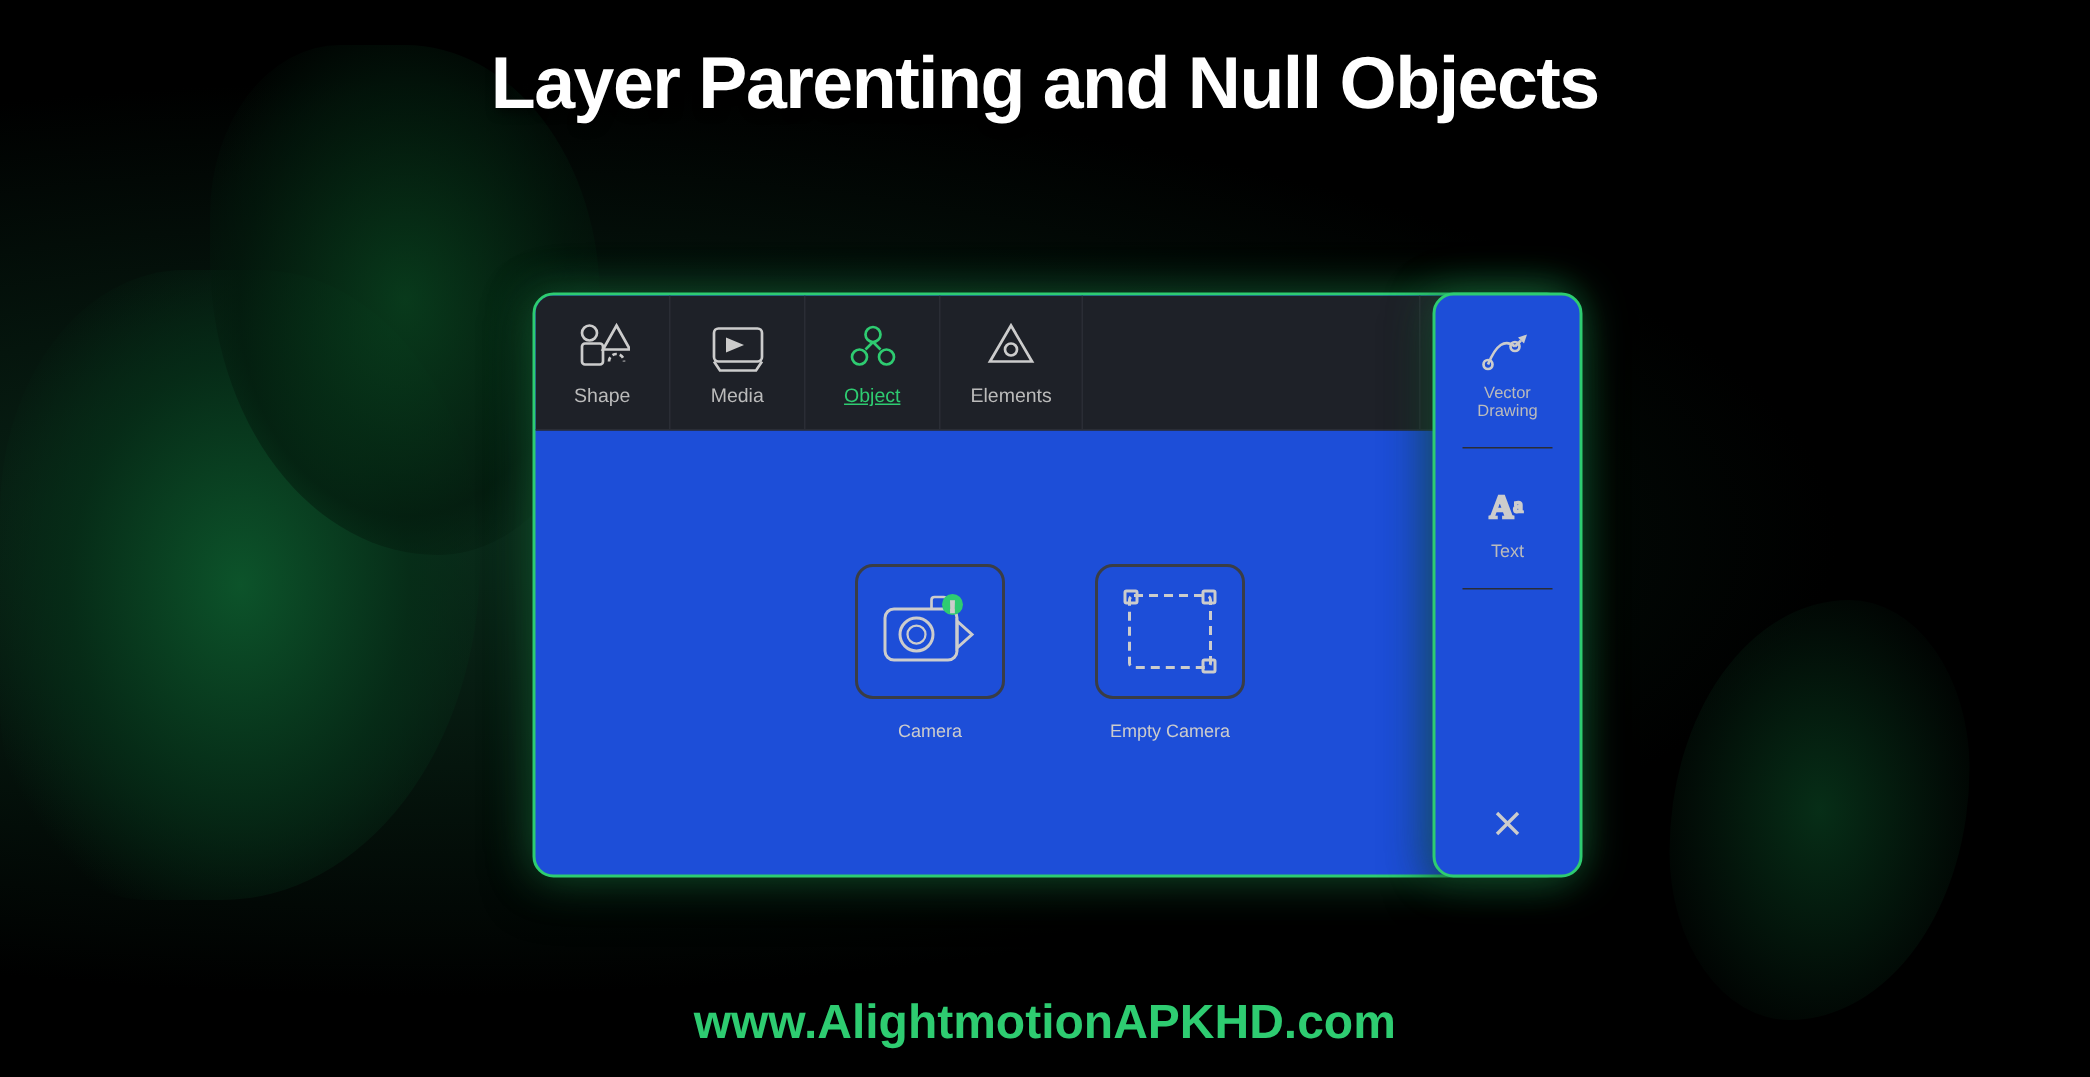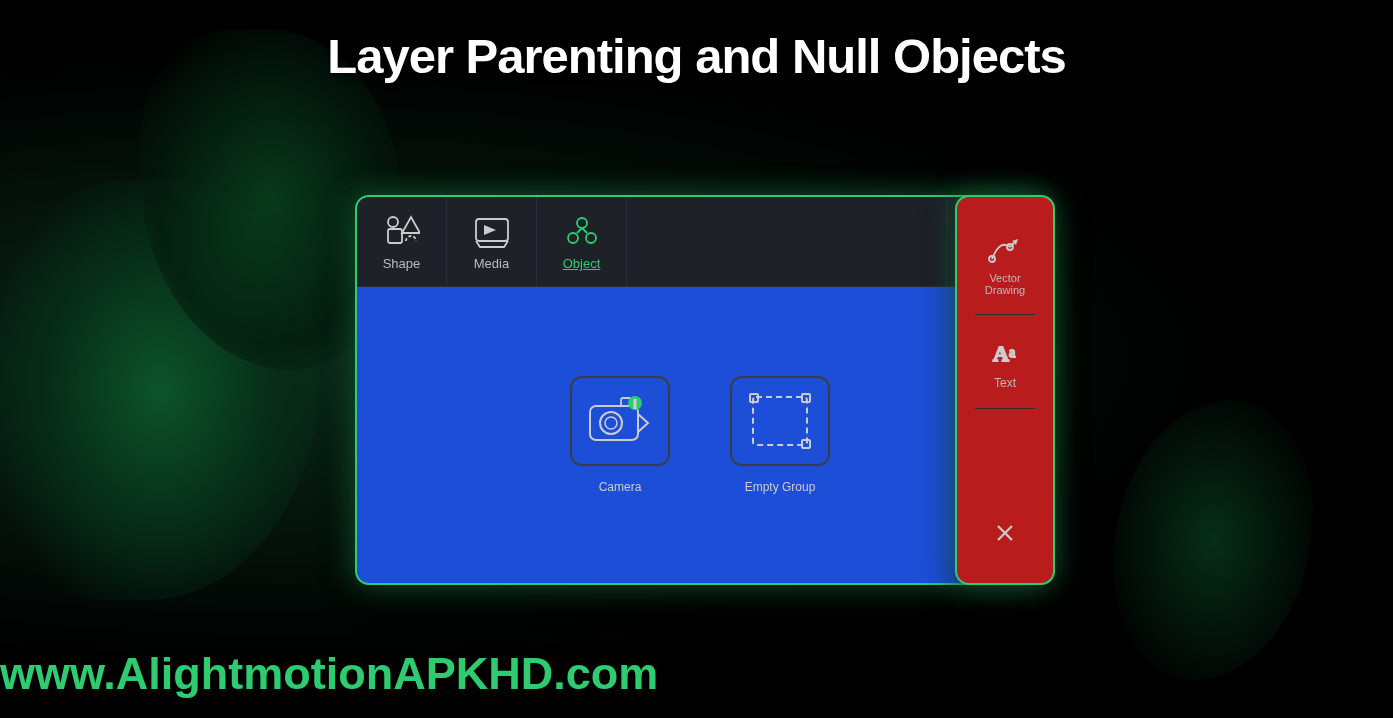--- a/index.html
+++ b/index.html
@@ -65,22 +65,22 @@
       text-shadow: 2px 2px 8px rgba(0,0,0,0.7);
       z-index: 10;
     }
 
     
     .bottom-url {
       position: absolute;
       bottom: 18px;
       left: 0;
       right: 0;
-      text-align: left;
-      font-size: 45px;
+      text-align: center;
+      font-size: 32px;
       font-weight: 800;
       color: #2ecc71;
       z-index: 10;
     }
 
     
     .panel {
       position: absolute;
       top: 195px;
       left: 355px;
@@ -142,29 +142,29 @@
       text-align: center;
     }
 
     
     .right-sidebar {
       position: absolute;
       top: 195px;
       left: 955px;
       width: 100px;
       height: 390px;
-      background: #b91c1c;
+      background: #1d4ed8;
       border-radius: 14px;
       border: 2.5px solid #2ecc71;
       box-shadow: 0 0 30px rgba(46,204,113,0.35), 0 8px 32px rgba(0,0,0,0.7);
       z-index: 20;
       display: flex;
       flex-direction: column;
       align-items: center;
-      padding: 22px 0;
+      padding: 6px 0;
       gap: 4px;
     }
 
     .sidebar-item {
       display: flex;
       flex-direction: column;
       align-items: center;
       justify-content: center;
       width: 85px;
       padding: 10px 6px;
@@ -283,20 +283,29 @@
           <circle cx="18" cy="10" r="5"></circle>
           <circle cx="9" cy="25" r="5"></circle>
           <circle cx="27" cy="25" r="5"></circle>
           <line x1="18" y1="15" x2="13" y2="20"></line>
           <line x1="18" y1="15" x2="23" y2="20"></line>
         </svg>
       </div>
       <span class="item-label" style="color:#2ecc71;text-decoration:underline;">Object</span>
     </div>
 
+    <div class="toolbar-item">
+      <div class="icon-area">
+        <svg width="36" height="36" viewBox="0 0 36 36">
+          <polygon points="18,4 32,28 4,28"></polygon>
+          <circle cx="18" cy="20" r="4" fill="none"></circle>
+        </svg>
+      </div>
+      <span class="item-label">Elements</span>
+    </div>
 
     <div class="toolbar-item" style="margin-left:auto; border-right:none; border-left:1px solid #2a2d35;">
       <div class="icon-area">
         <svg width="36" height="36" viewBox="0 0 36 36">
           <path d="M4 28 Q10 10 18 14 Q26 18 28 8"></path>
           <path d="M28 8 L32 6 L30 10 Z" fill="#ccc" stroke="none"></path>
           <path d="M22 22 L30 30" stroke-width="2.5"></path>
           <circle cx="22" cy="22" r="2" fill="#ccc" stroke="none"></circle>
         </svg>
       </div>
@@ -332,21 +341,21 @@
       <div class="object-icon-box">
         <svg width="70" height="68" viewBox="0 0 70 68">
 
           <rect x="8" y="10" width="54" height="48" rx="3" stroke="#ccc" fill="none" stroke-width="2" stroke-dasharray="6,4"></rect>
 
           <rect x="5" y="7" width="8" height="8" rx="1" stroke="#ccc" fill="none" stroke-width="2"></rect>
           <rect x="57" y="7" width="8" height="8" rx="1" stroke="#ccc" fill="none" stroke-width="2"></rect>
           <rect x="57" y="53" width="8" height="8" rx="1" stroke="#ccc" fill="none" stroke-width="2"></rect>
         </svg>
       </div>
-      <span class="object-label">Empty Group</span>
+      <span class="object-label">Empty Camera</span>
     </div>
 
   </div>
 </div>
 
 <div class="right-sidebar">
 
   <div class="sidebar-item">
     <div class="icon-area">
       <svg width="34" height="34" viewBox="0 0 34 34">

